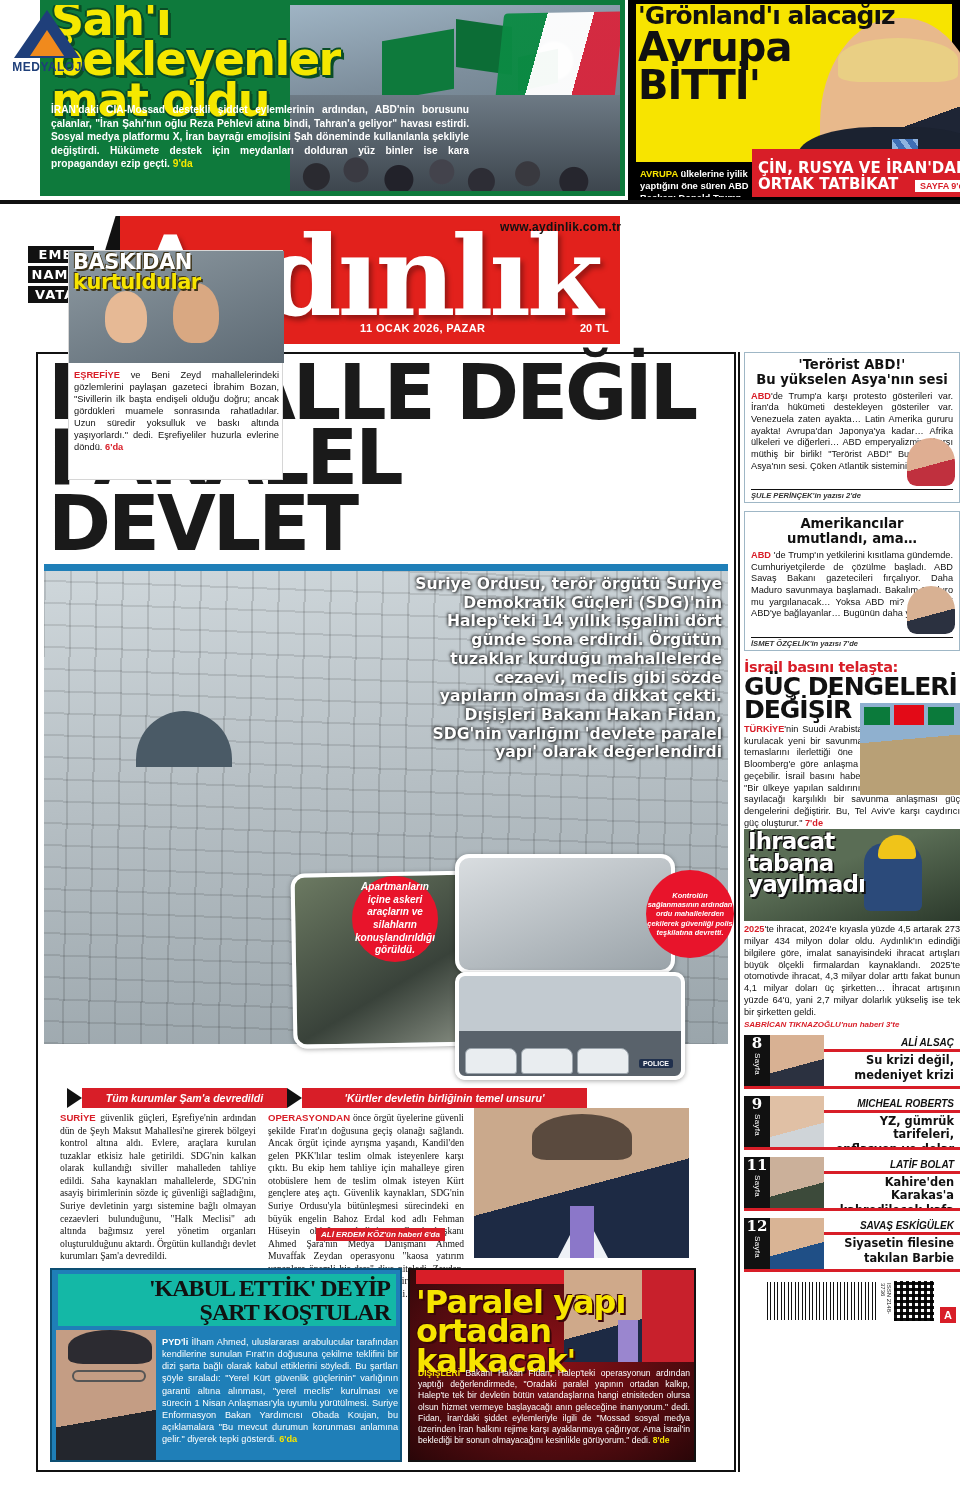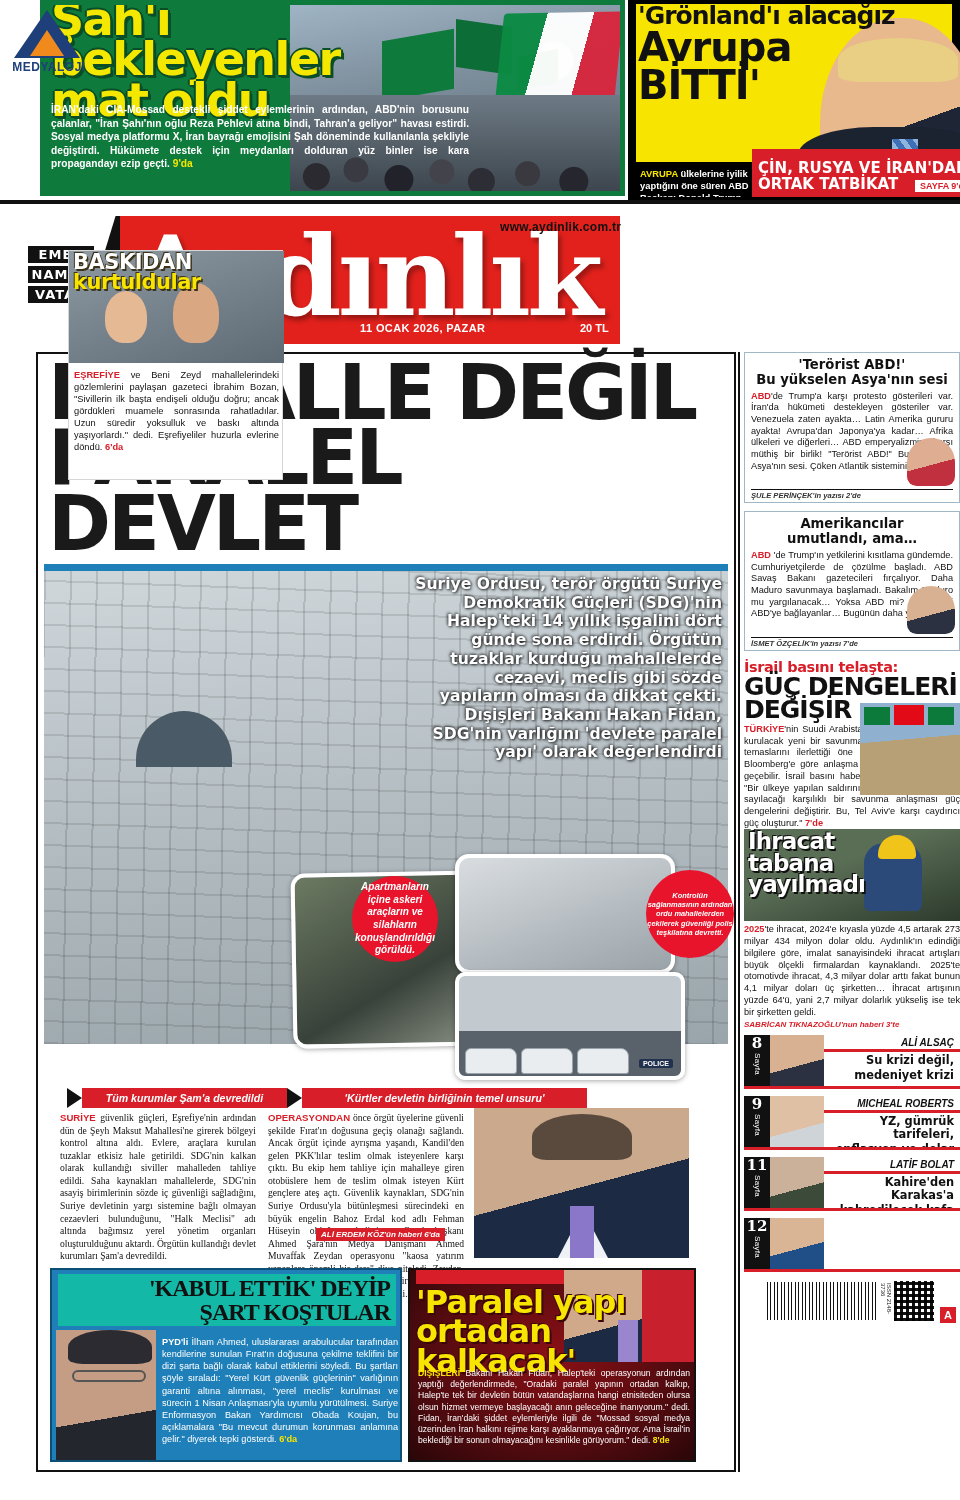--- a/index.html
+++ b/index.html
@@ -577,20 +577,25 @@
       </div>
       <div class="cb-bar"></div>
     </div>
 
     <div class="colbox">
       <div class="cb-num">
         <div class="n">12</div>
         <div class="s">Sayfa</div>
       </div>
       <div class="cb-face" style="background:linear-gradient(165deg,#d9b495 0 56%,#1f4f86 56% 100%)"></div>
+      <div class="cb-right">
+        <div class="cb-name">SAVAŞ ESKİGÜLEK</div>
+        <div class="cb-title">Siyasetin filesine</div>
+        <div class="cb-title">takılan Barbie</div>
+      </div>
       <div class="cb-bar"></div>
     </div>
 
     <div class="codes">
       <div class="barcode"></div>
       <div class="issn">ISSN 2148-3736</div>
       <div class="qr"></div>
       <div class="aicon">A</div>
     </div>
 

